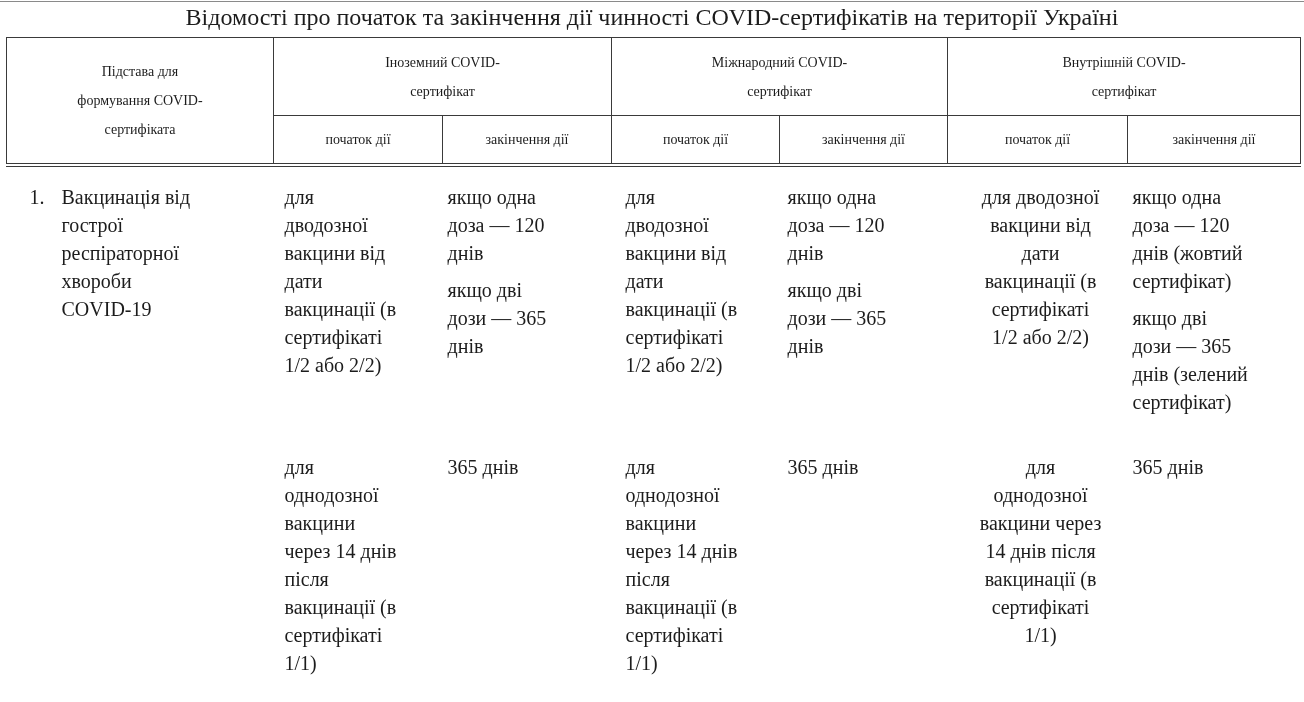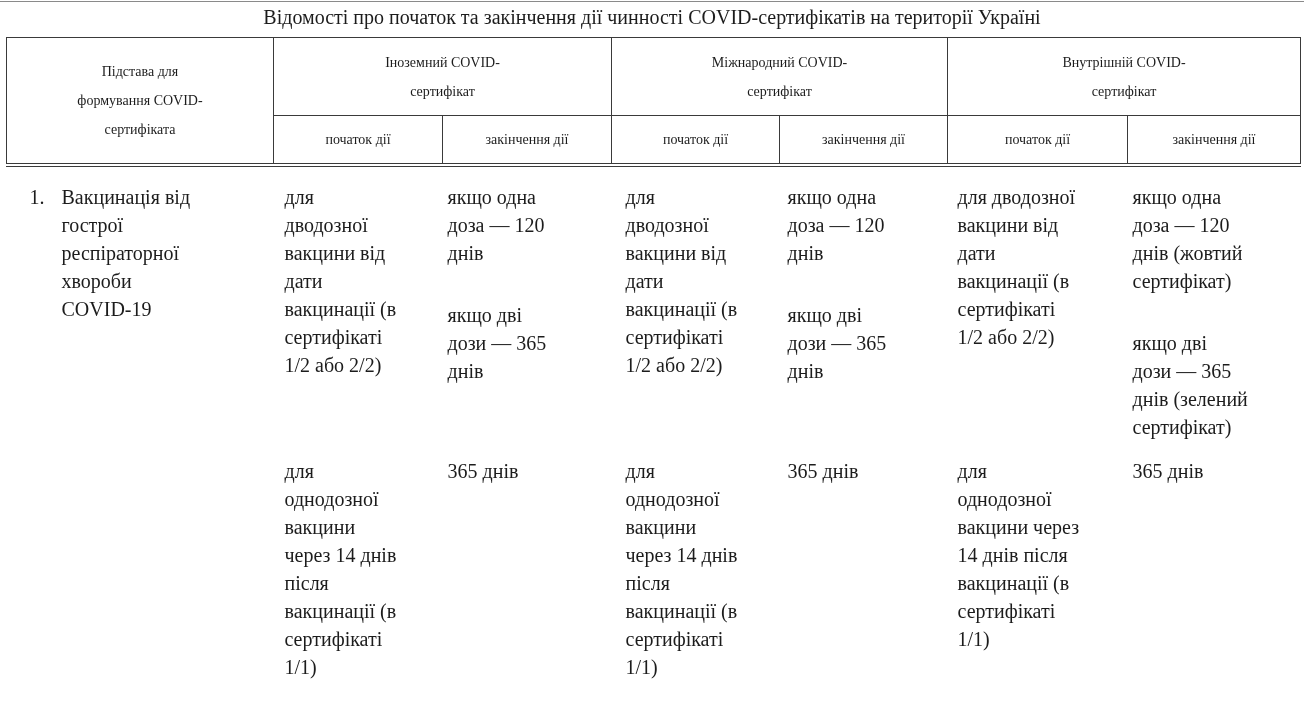--- a/index.html
+++ b/index.html
@@ -23,21 +23,21 @@
     position: absolute;
     top: 1px; left: 0;
     width: 100%; height: 1px;
     background: var(--hairline);
   }
   .doc-title {
     position: absolute;
     top: 4px; left: 0;
     width: 100%;
     text-align: center;
-    font-size: 20px;
+    font-size: 24px;
     line-height: 26px;
     white-space: nowrap;
   }
   table.cert-table {
     position: absolute;
     top: 37px; left: 6px;
     width: 1294px;
     border-collapse: collapse;
     table-layout: fixed;
     font-size: 20px;
@@ -61,25 +61,25 @@
     font-size: 20px;
     line-height: 28px;
   }
   tr.body-1 { height: 272px; }
   tr.body-2 { height: 262px; }
   td.c0 { padding-left: 23px; }
   td.c1 { padding-left: 11px; padding-right: 4px; }
   td.c2 { padding-left: 5px;  padding-right: 4px; }
   td.c3 { padding-left: 14px; padding-right: 4px; }
   td.c4 { padding-left: 8px;  padding-right: 4px; }
-  td.c5 { padding-left: 10px; padding-right: 4px; }
+  td.c5 { padding-left: 10px; padding-right: 4px; text-align: center; }
   td.c6 { padding-left: 5px;  padding-right: 2px; }
   .basis-wrap { display: flex; align-items: flex-start; }
   .row-num { width: 32px; flex: 0 0 32px; }
-  .para + .para { margin-top: 34px; }
+  .para + .para { margin-top: 9px; }
 </style>
 </head>
 <body>
 
 <div class="page">
   <div class="hairline"></div>
   <div class="doc-title">Відомості про початок та закінчення дії чинності COVID-сертифікатів на території Україні</div>
 
   <table class="cert-table">
     <colgroup>

